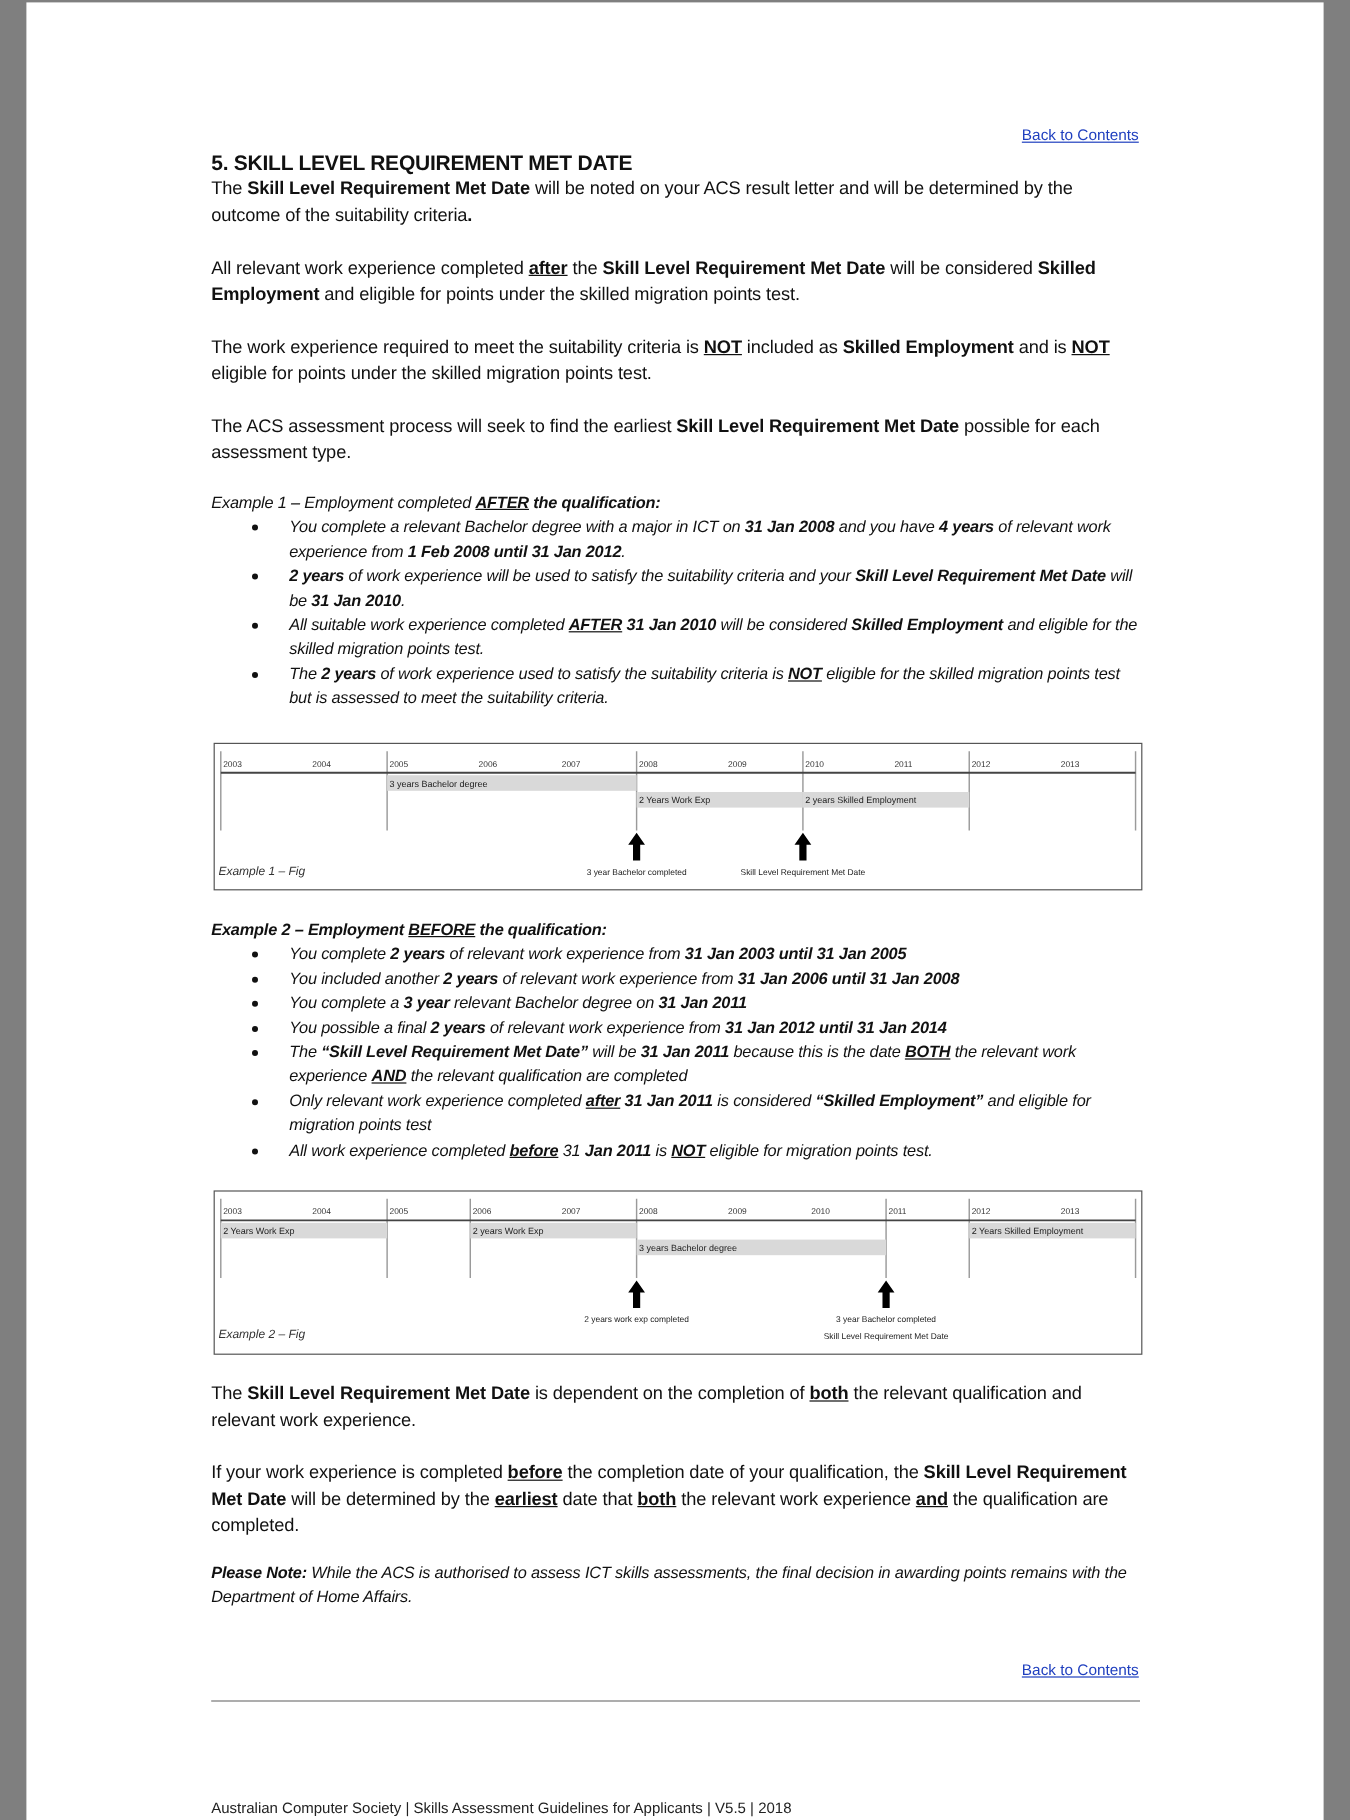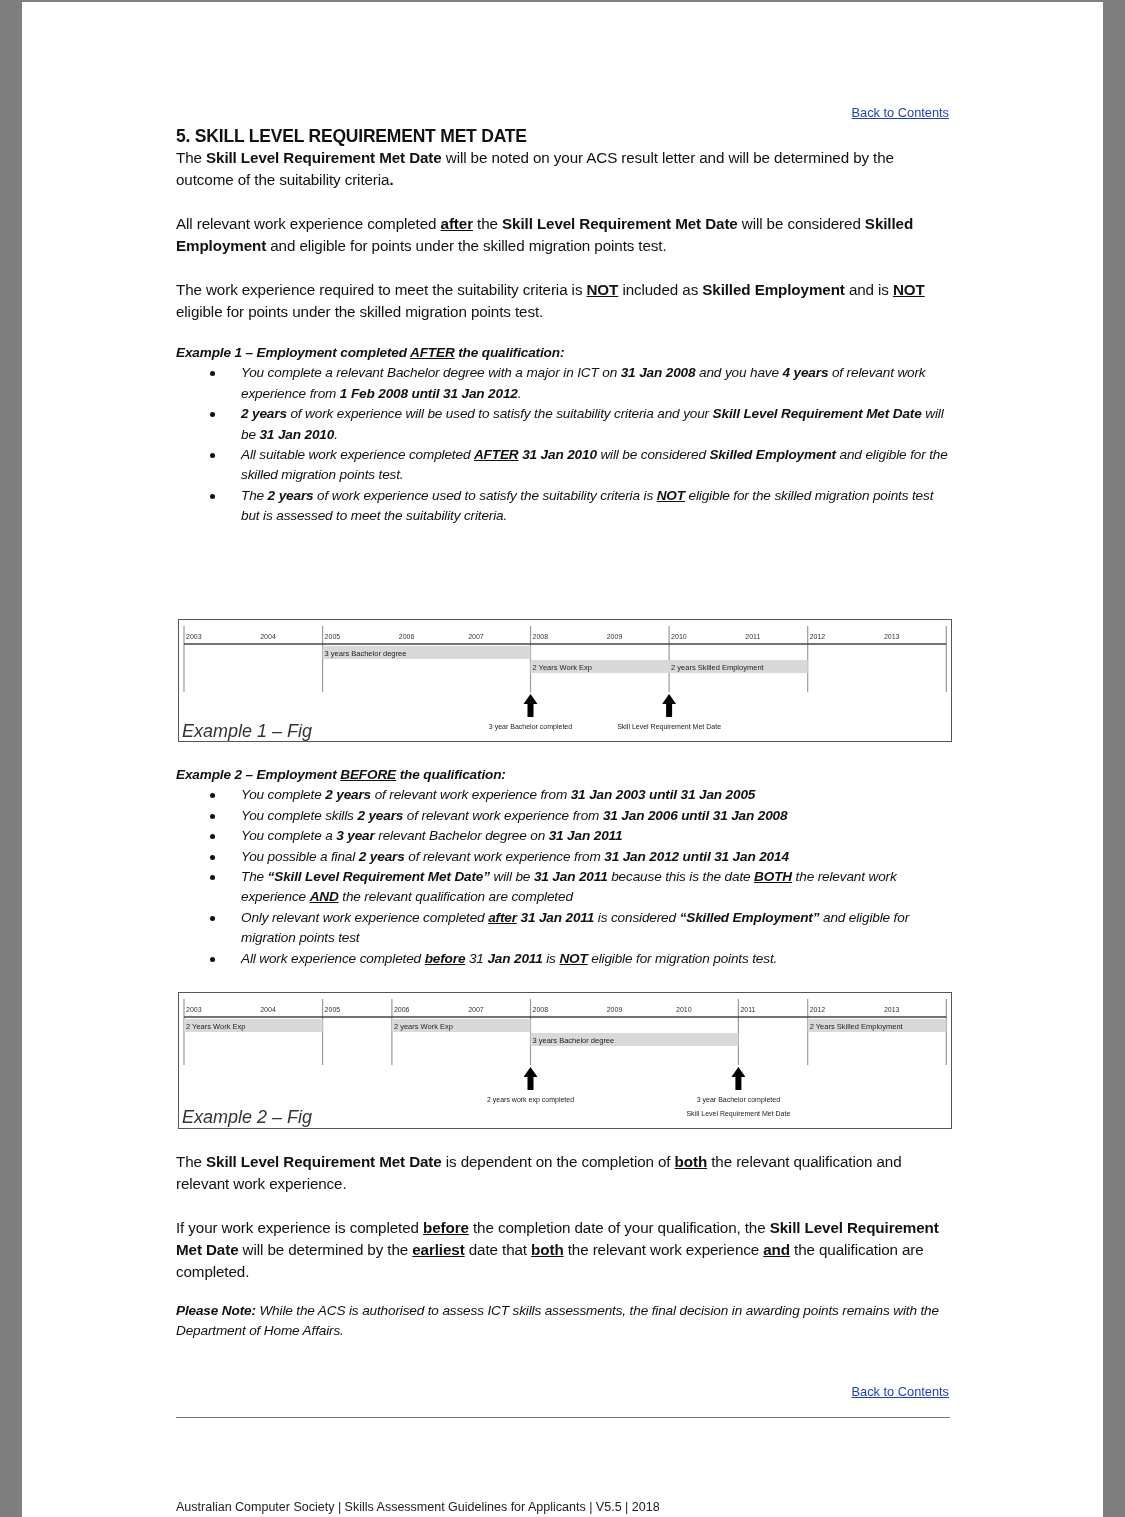--- a/index.html
+++ b/index.html
@@ -17,39 +17,40 @@
   .backlink { position: absolute; right: 154px; }
   h1.sec { margin: 0; font-size: 17.5px; font-weight: bold; line-height: 22px; letter-spacing: -0.2px; }
   p { margin: 0; }
   ul.bul { margin: 0; padding: 0; list-style: none; }
   ul.bul li { position: relative; padding-left: 65px; }
   ul.bul li::before {
     content: ""; position: absolute; left: 34px; top: 8px; width: 5px; height: 5px; border-radius: 50%; background: #111;
   }
   .fig { position: absolute; left: 156px; width: 772px; border: 1.5px solid #555; background: #fff; text-align: right; }
   .fig svg { position: absolute; left: 0; top: 0; }
-  .fig-caption { position: absolute; left: 3px; font-family: "Liberation Sans", sans-serif; font-style: italic; font-size: 18px; color: #333; }
+  .fig-caption { position: absolute; left: 3px; font-family: "Liberation Sans", sans-serif; font-style: italic; font-size: 10px; color: #333; }
   .footer-rule { position: absolute; left: 154px; width: 774px; height: 0; border-top: 1.5px solid #777; }
   .footer { position: absolute; left: 154px; width: 774px; font-size: 12.5px; color: #222; }
   .footer .right { position: absolute; right: 0; top: 0; margin-top: 28px; }
 </style>
 </head>
 <body>
 
 <div class="page">
 
   <a class="link backlink" style="top:103px;" href="#">Back to Contents</a>
 
   <div class="content" style="top:123px;">
     <h1 class="sec">5. SKILL LEVEL REQUIREMENT MET DATE</h1>
     <p class="txt"><span>The </span><span style="font-weight: bold;">Skill Level Requirement Met Date</span><span> will be noted on your ACS result letter and will be determined by the outcome of the suitability criteria</span><span style="font-weight: bold;">.</span></p>
     <p class="txt" style="margin-top:22px;"><span>All relevant work experience completed </span><span style="font-weight: bold; text-decoration: underline;">after</span><span> the </span><span style="font-weight: bold;">Skill Level Requirement Met Date</span><span> will be considered </span><span style="font-weight: bold;">Skilled Employment</span><span> and eligible for points under the skilled migration points test.</span></p>
     <p class="txt" style="margin-top:22px;"><span>The work experience required to meet the suitability criteria is </span><span style="font-weight: bold; text-decoration: underline;">NOT</span><span> included as </span><span style="font-weight: bold;">Skilled Employment</span><span> and is </span><span style="font-weight: bold; text-decoration: underline;">NOT</span><span> eligible for points under the skilled migration points test.</span></p>
+    <p class="txt" style="margin-top:22px;"><span>The ACS assessment process will seek to find the earliest </span><span style="font-weight: bold;">Skill Level Requirement Met Date</span><span> possible for each assessment type.</span></p>
 
-    <p class="small" style="margin-top:20px;"><span style="font-weight: bold;">Example 1 – Employment completed </span><span style="font-weight: bold; text-decoration: underline;">AFTER</span><span style="font-weight: bold;"> the qualification:</span></p>
+    <p class="small" style="margin-top:20px;"><span style="font-weight: normal;">Example 1 – Employment completed </span><span style="font-weight: bold; text-decoration: underline;">AFTER</span><span style="font-weight: bold;"> the qualification:</span></p>
     <ul class="bul small">
         <li><span>You complete a relevant Bachelor degree with a major in ICT on </span><span style="font-weight: bold;">31 Jan 2008</span><span> and you have </span><span style="font-weight: bold;">4 years</span><span> of relevant work experience from </span><span style="font-weight: bold;">1 Feb 2008 until 31 Jan 2012</span><span>.</span></li>
         <li><span style="font-weight: bold;">2 years</span><span> of work experience will be used to satisfy the suitability criteria and your </span><span style="font-weight: bold;">Skill Level Requirement Met Date</span><span> will be </span><span style="font-weight: bold;">31 Jan 2010</span><span>.</span></li>
         <li><span>All suitable work experience completed </span><span style="font-weight: bold; text-decoration: underline;">AFTER</span><span> </span><span style="font-weight: bold;">31 Jan 2010</span><span> will be considered </span><span style="font-weight: bold;">Skilled Employment</span><span> and eligible for the skilled migration points test.</span></li>
         <li><span>The </span><span style="font-weight: bold;">2 years</span><span> of work experience used to satisfy the suitability criteria is </span><span style="font-weight: bold; text-decoration: underline;">NOT</span><span> eligible for the skilled migration points test but is assessed to meet the suitability criteria.</span></li>
       </ul>
   </div>
 
   <div class="fig" style="top:617px; height:121px;">
     <svg width="772" height="121">
@@ -82,21 +83,21 @@
         <polygon points="490.09999999999997,74 483.09999999999997,84 487.09999999999997,84 487.09999999999997,97 493.09999999999997,97 493.09999999999997,84 497.09999999999997,84" fill="#000"></polygon>
         <text x="490.09999999999997" y="109" font-size="7" fill="#222" text-anchor="middle" font-family="Liberation Sans, sans-serif">Skill Level Requirement Met Date</text>
       </svg>
     <span class="fig-caption" style="top:101px;">Example 1 – Fig</span>
   </div>
 
   <div class="content" style="top:763px;">
     <p class="small"><span style="font-weight: bold;">Example 2 – Employment </span><span style="font-weight: bold; text-decoration: underline;">BEFORE</span><span style="font-weight: bold;"> the qualification:</span></p>
     <ul class="bul small">
         <li><span>You complete </span><span style="font-weight: bold;">2 years</span><span> of relevant work experience from </span><span style="font-weight: bold;">31 Jan 2003 until 31 Jan 2005</span></li>
-        <li><span>You complete skills </span><span style="font-weight: bold;">2 years</span><span> of relevant work experience from </span><span style="font-weight: bold;">31 Jan 2006 until 31 Jan 2008</span></li>
+        <li><span>You included another </span><span style="font-weight: bold;">2 years</span><span> of relevant work experience from </span><span style="font-weight: bold;">31 Jan 2006 until 31 Jan 2008</span></li>
         <li><span>You complete a </span><span style="font-weight: bold;">3 year</span><span> relevant Bachelor degree on </span><span style="font-weight: bold;">31 Jan 2011</span></li>
         <li><span>You possible a final </span><span style="font-weight: bold;">2 years</span><span> of relevant work experience from </span><span style="font-weight: bold;">31 Jan 2012 until 31 Jan 2014</span></li>
         <li><span>The </span><span style="font-weight: bold;">“Skill Level Requirement Met Date”</span><span> will be </span><span style="font-weight: bold;">31 Jan 2011</span><span> because this is the date </span><span style="font-weight: bold; text-decoration: underline;">BOTH</span><span> the relevant work experience </span><span style="font-weight: bold; text-decoration: underline;">AND</span><span> the relevant qualification are completed</span></li>
         <li><span>Only relevant work experience completed </span><span style="font-weight: bold; text-decoration: underline;">after</span><span> </span><span style="font-weight: bold;">31 Jan 2011</span><span> is considered </span><span style="font-weight: bold;">“Skilled Employment”</span><span> and eligible for migration points test</span></li>
         <li><span>All work experience completed </span><span style="font-weight: bold; text-decoration: underline;">before</span><span> 31 </span><span style="font-weight: bold;">Jan 2011</span><span> is </span><span style="font-weight: bold; text-decoration: underline;">NOT</span><span> eligible for migration points test.</span></li>
       </ul>
   </div>
 
   <div class="fig" style="top:990px; height:135px;">
     <svg width="772" height="135">

